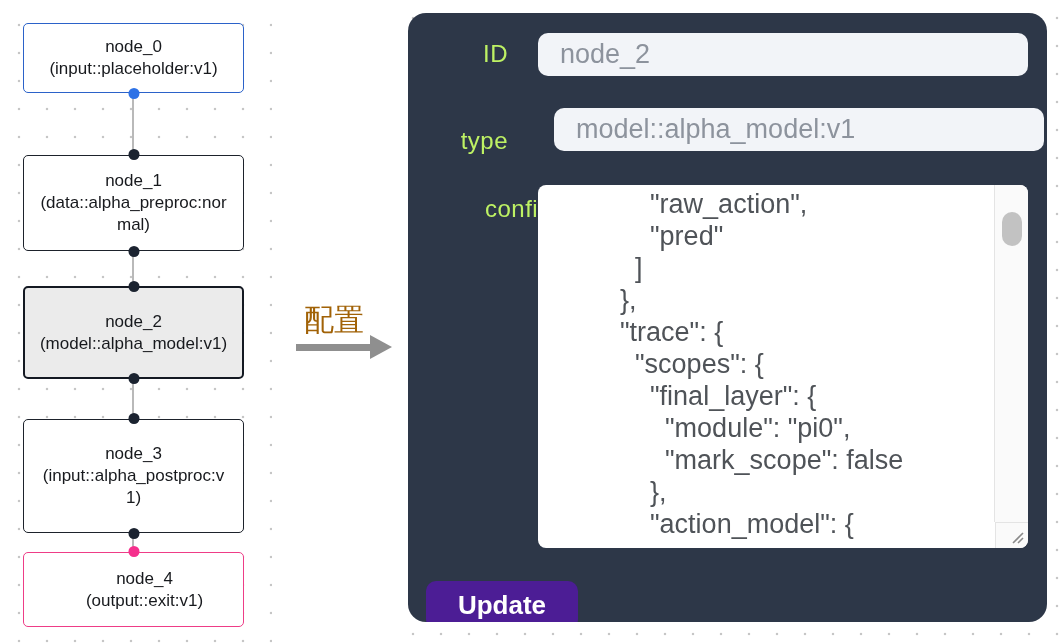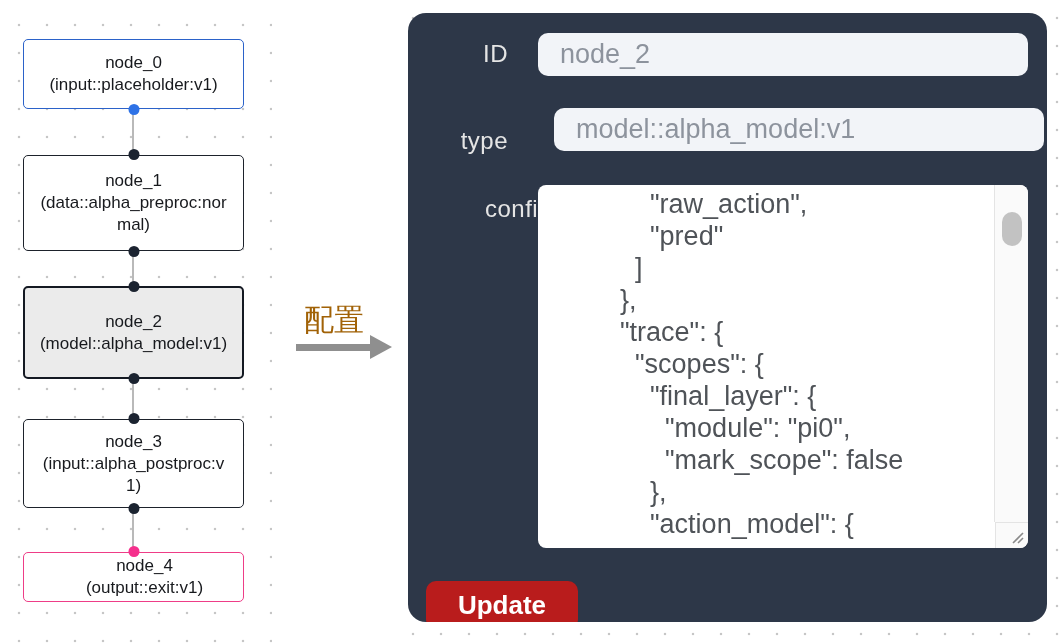--- a/index.html
+++ b/index.html
@@ -25,28 +25,28 @@
   .edge-3{top:512px;height:40px;}
 
   
   .node{
     position:absolute;left:23px;width:221px;box-sizing:border-box;
     background:#ffffff;border:1.5px solid #1d222b;border-radius:5px;
     display:flex;flex-direction:column;align-items:center;justify-content:center;
     padding:0 14px;text-align:center;color:#17191d;
     font-size:17px;line-height:22px;word-break:break-all;
   }
-  .node--input{border-color:#2b62c9;margin-top:16px;}
+  .node--input{border-color:#2b62c9;}
   .node--selected{background:#ebebeb;border-width:2px;border-color:#141922;}
   .node--output{border-color:#ee3d87;}
   .node-0{top:23px;height:70px;}
   .node-1{top:155px;height:96px;}
   .node-2{top:286px;height:93px;}
-  .node-3{top:419px;height:89px;}
-  .node-4{top:552px;height:50px;padding-left:36px;}
+  .node-3{top:419px;height:114px;}
+  .node-4{top:552px;height:75px;padding-left:36px;}
   .port{
     position:absolute;left:50%;transform:translateX(-50%);
     width:11px;height:11px;border-radius:50%;background:#1b2330;
   }
   .port-top{top:-7px;}
   .port-bottom{bottom:-7px;}
   .port--blue{background:#2e72e6;}
   .port--pink{background:#f5308d;}
 
   
@@ -60,21 +60,21 @@
     border-left:22px solid #8f8f8f;border-top:12px solid transparent;border-bottom:12px solid transparent;
   }
 
   
   .panel{
     position:absolute;left:408px;top:13px;width:639px;height:609px;
     background:#2d3748;border-radius:18px;overflow:hidden;
   }
   .field-label{
     position:absolute;left:0;width:100px;text-align:right;
-    color:#e5e5e5;font-size:24px;letter-spacing:.5px;
+    color:#bef264;font-size:24px;letter-spacing:.5px;
   }
   .label-id{top:27px;}
   .label-type{top:114px;}
   .label-config{top:182px;padding-left:44px;}
   .field-input{
     position:absolute;left:130px;width:490px;height:43px;box-sizing:border-box;
     background:#f2f4f8;border:none;outline:none;border-radius:10px;
     font-family:"Liberation Sans","DejaVu Sans",sans-serif;
     font-size:27px;color:#8d939d;padding:0 22px;
   }
@@ -99,21 +99,21 @@
     width:20px;height:34px;border-radius:10px;background:#c2c2c2;
   }
   .resize-corner{
     position:absolute;right:0;bottom:0;width:33px;height:26px;box-sizing:border-box;
     background:#fafafa;border-left:1px solid #e4e4e4;border-top:1px solid #e4e4e4;
   }
   .resize-corner svg{position:absolute;right:3px;bottom:3px;}
 
   .update-btn{
     position:absolute;left:18px;top:568px;width:152px;height:48px;
-    background:#b91c1c;border:none;border-radius:10px;
+    background:#4c1d95;border:none;border-radius:10px;
     color:#ffffff;font-size:26px;font-weight:600;
     font-family:"Liberation Sans","DejaVu Sans",sans-serif;
     cursor:pointer;
   }
 </style>
 </head>
 <body>
 
 <div class="dot-grid canvas-left">
 

